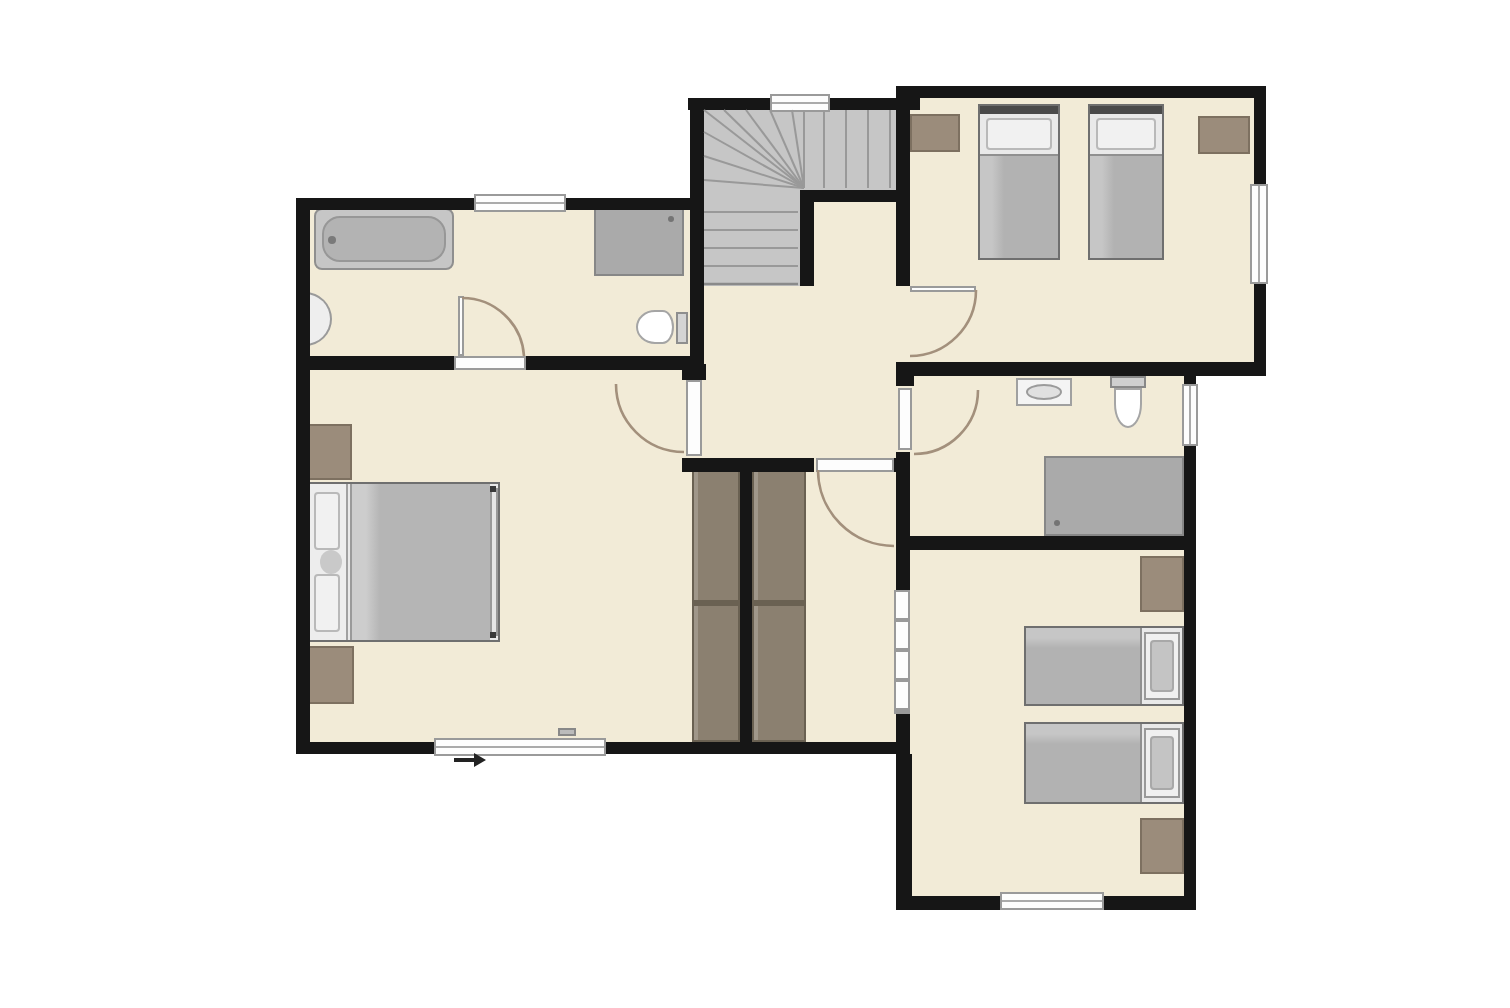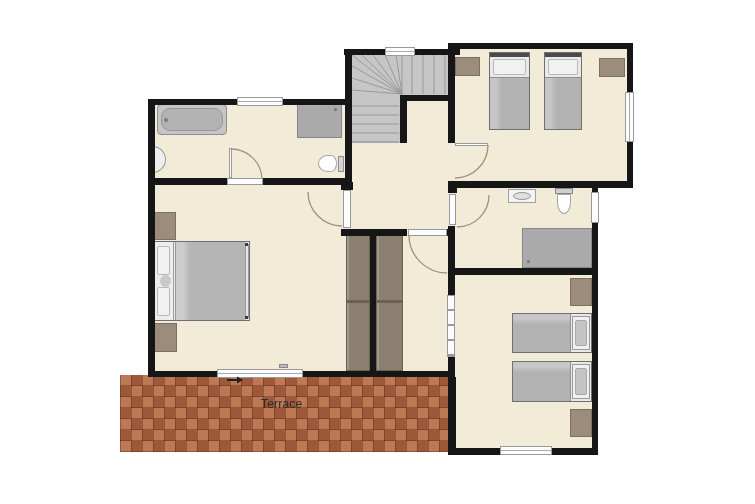--- a/index.html
+++ b/index.html
@@ -53,23 +53,20 @@
   <div class="floor" style="left:350px;top:53px;width:102px;height:179px;"></div>
   <div class="floor" style="left:341px;top:232px;width:110px;height:141px;"></div>
   <div class="floor" style="left:453px;top:47px;width:176px;height:136px;"></div>
   <div class="floor" style="left:453px;top:186px;width:141px;height:84px;"></div>
   <div class="floor" style="left:453px;top:272px;width:141px;height:178px;"></div>
 
   <div class="floor" style="left:344px;top:189px;width:9px;height:40px;"></div>
   <div class="floor" style="left:448px;top:143px;width:9px;height:41px;"></div>
   <div class="floor" style="left:448px;top:193px;width:9px;height:34px;"></div>
 
-  <div class="terrace" style="left:120px;top:375px;width:330px;height:77px;">
-    <span class="terrace-label">Terrace</span>
-  </div>
 
   <div class="stairs" style="left:350px;top:53px;width:102px;height:46px;"></div>
   <div class="stairs" style="left:350px;top:99px;width:50px;height:44px;"></div>
 
   <div class="furn" style="left:157px;top:104px;width:70px;height:31px;background:#c6c6c6;border:1px solid #8f8f8f;border-radius:4px;">
     <div style="left:3px;top:3px;right:3px;bottom:3px;background:#b3b3b3;border:1px solid #979797;border-radius:9px;"></div>
     <div style="left:6px;top:13px;width:4px;height:4px;border-radius:50%;background:#7a7a7a;"></div>
   </div>
   <div class="furn" style="left:152px;top:146px;width:14px;height:27px;background:#eeeeee;border:1px solid #9a9a9a;border-left:none;border-radius:0 14px 14px 0 / 0 14px 14px 0;"></div>
   <div class="shower" style="left:297px;top:104px;width:45px;height:34px;">

